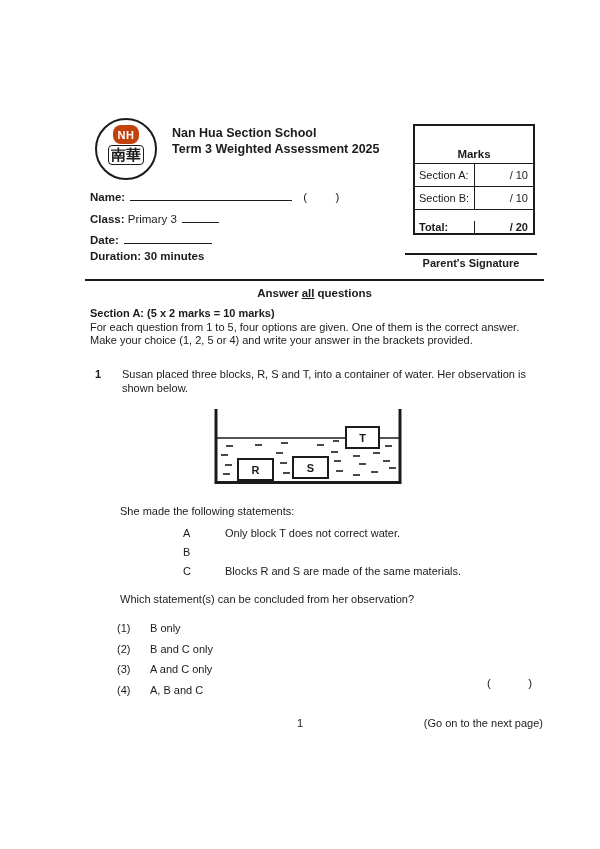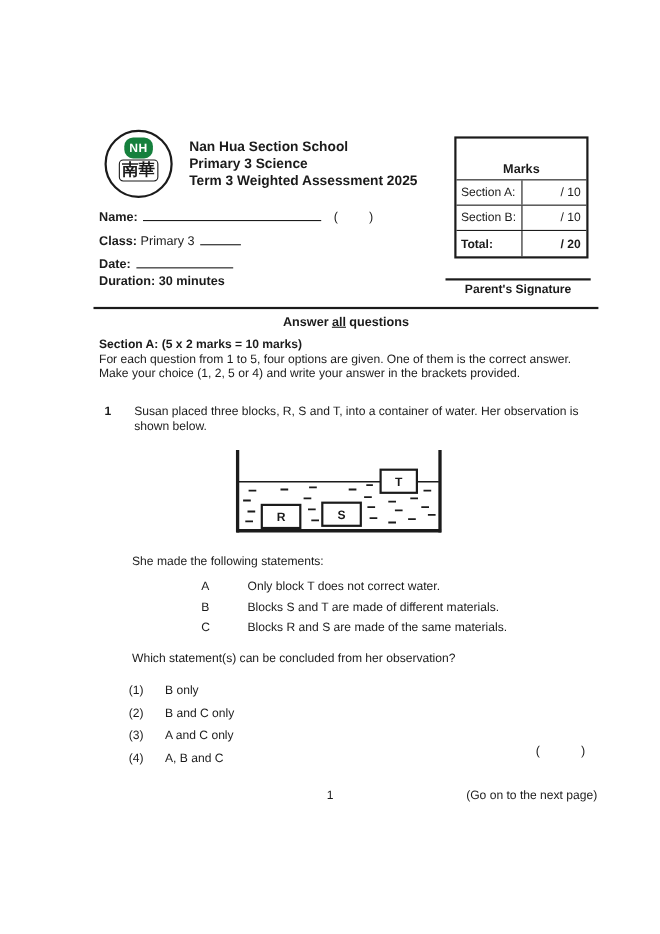--- a/index.html
+++ b/index.html
@@ -22,21 +22,21 @@
   .logo-circle {
     left: 95px; top: 118px;
     width: 62px; height: 62px;
     border: 2.5px solid #1b1b1b;
     border-radius: 50%;
     display: flex; flex-direction: column;
     align-items: center; justify-content: flex-start;
     padding-top: 5px;
   }
   .logo-nh {
-    background: #15803d; color: #ffffff;
+    background: #c2410c; color: #ffffff;
     font-weight: bold; font-size: 11px;
     width: 26px; height: 19px;
     border-radius: 8px;
     display: flex; align-items: center; justify-content: center;
     letter-spacing: 0.5px;
   }
   .logo-cn {
     margin-top: 1px;
     font-weight: bold; font-size: 15px;
     border: 1.5px solid #1b1b1b;
@@ -60,21 +60,21 @@
     font-size: 11px;
     background: #fff;
   }
   .marks-title {
     text-align: center; font-weight: bold; font-size: 11.5px;
     border-bottom: 1.5px solid #1b1b1b;
     padding: 2px 0 3px 0;
     margin-top: 20px;
   }
   .marks-row { display: flex; border-bottom: 1.5px solid #1b1b1b; height: 23px; }
-  .marks-row:last-child { border-bottom: none; }
+  .marks-row:last-child { border-bottom: none; align-items: flex-end; }
   .marks-row .ml {
     width: 60px; padding-left: 4px;
     border-right: 1.5px solid #1b1b1b;
     display: flex; align-items: center;
   }
   .marks-row .mv { flex: 1; text-align: right; padding-right: 5px; display: flex; align-items: center; justify-content: flex-end; }
   .marks-row.total .ml, .marks-row.total .mv { font-weight: bold; }
 
   
   .info-line { font-size: 11.5px; white-space: nowrap; }
@@ -139,21 +139,20 @@
 
 <div class="page">
 
   <div class="abs logo-circle">
     <div class="logo-nh">NH</div>
     <div class="logo-cn">南華</div>
   </div>
 
   <div class="abs school-block">
     <div>Nan Hua Section School</div>
-    <div>Primary 3 Science</div>
     <div>Term 3 Weighted Assessment 2025</div>
   </div>
 
   <div class="abs marks-table">
     <div class="marks-title">Marks</div>
     <div class="marks-row">
       <span class="ml">Section A:</span>
       <span class="mv">/ 10</span>
     </div>
     <div class="marks-row">
@@ -252,21 +251,20 @@
 
   <div class="abs stmt-intro">She made the following statements:</div>
 
   <div class="abs statements">
     <div class="stmt-row">
       <span class="slabel">A</span>
       <span>Only block T does not correct water.</span>
     </div>
     <div class="stmt-row">
       <span class="slabel">B</span>
-      <span>Blocks S and T are made of different materials.</span>
     </div>
     <div class="stmt-row">
       <span class="slabel">C</span>
       <span>Blocks R and S are made of the same materials.</span>
     </div>
   </div>
 
   <div class="abs prompt">Which statement(s) can be concluded from her observation?</div>
 
   <div class="abs options">

